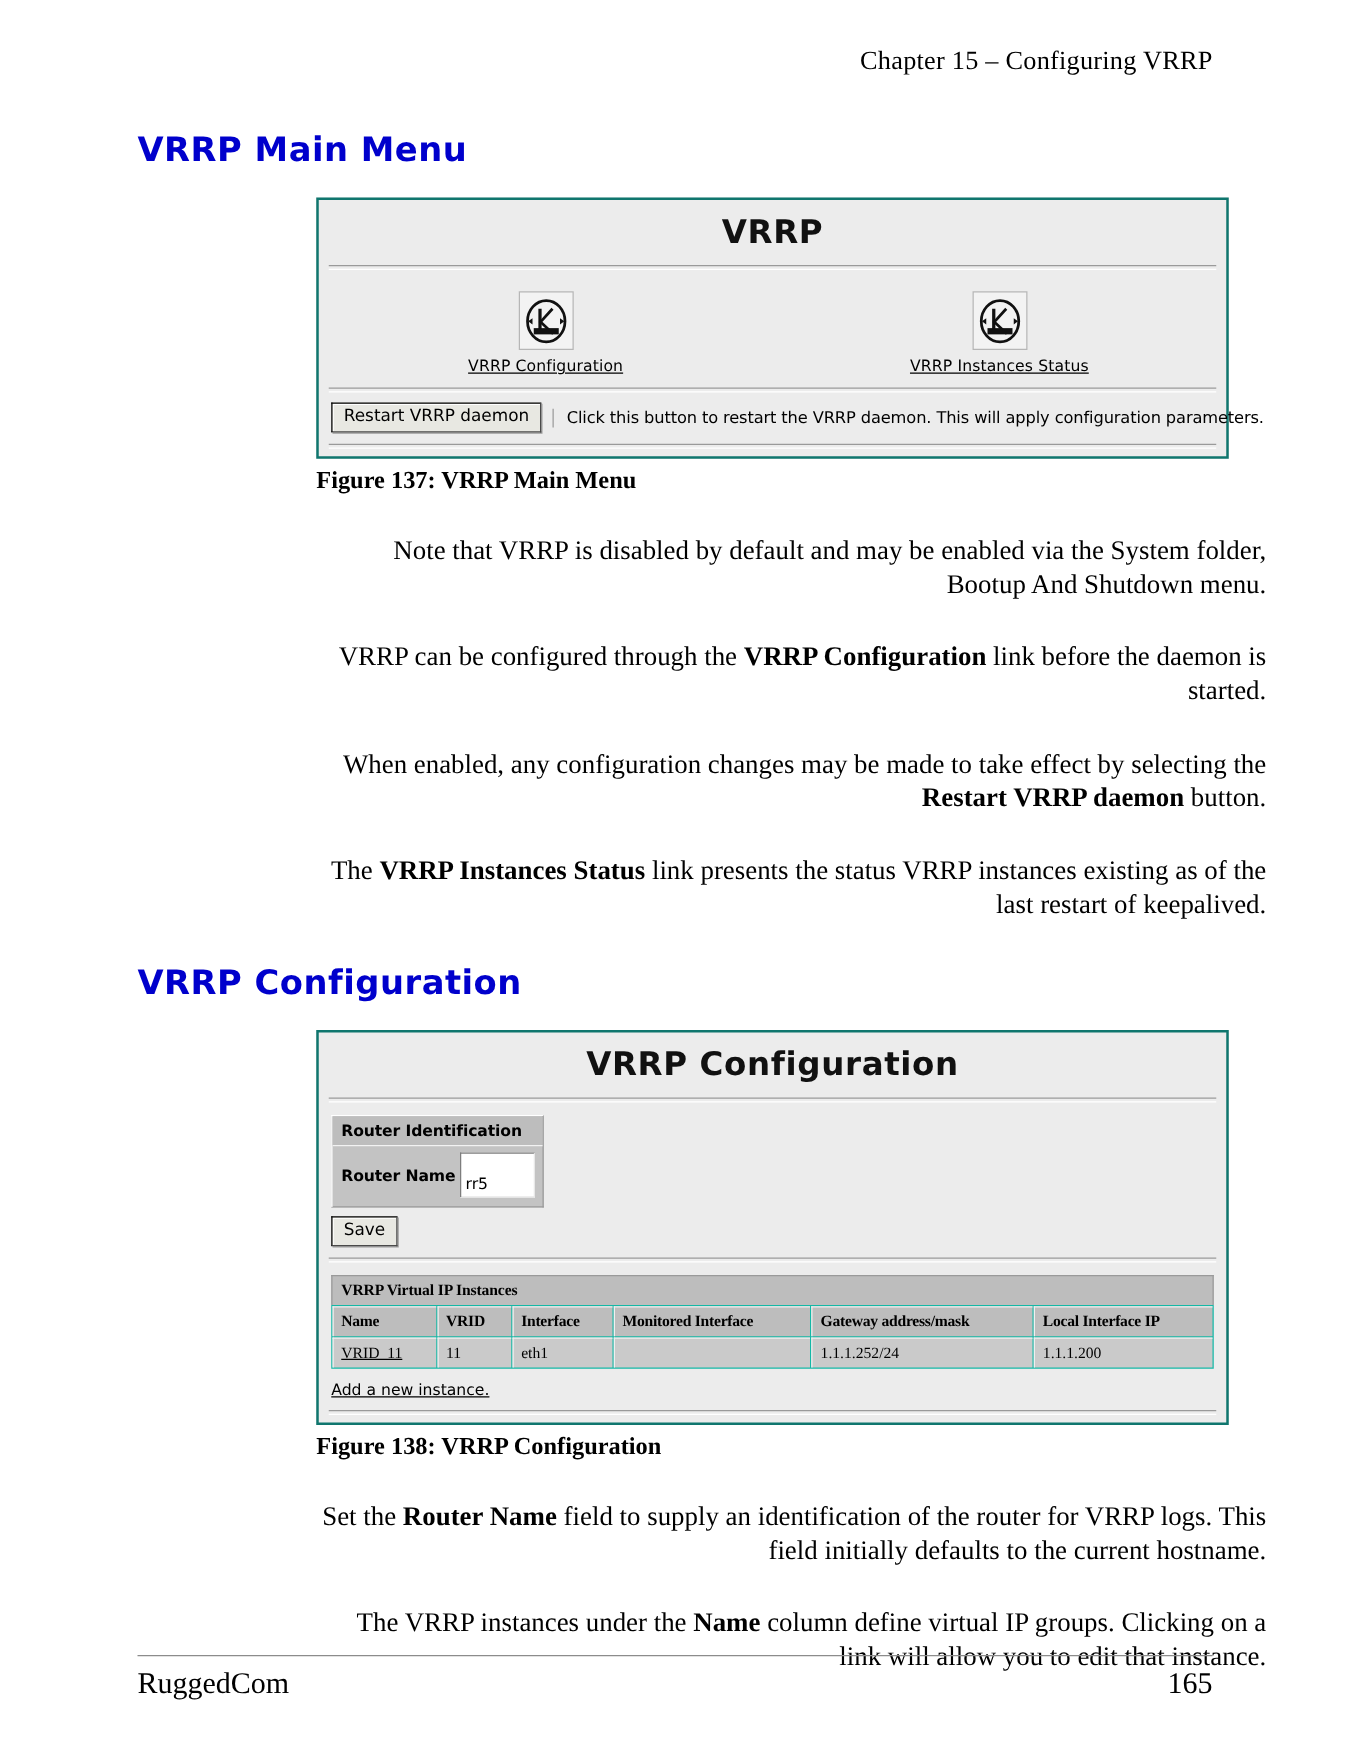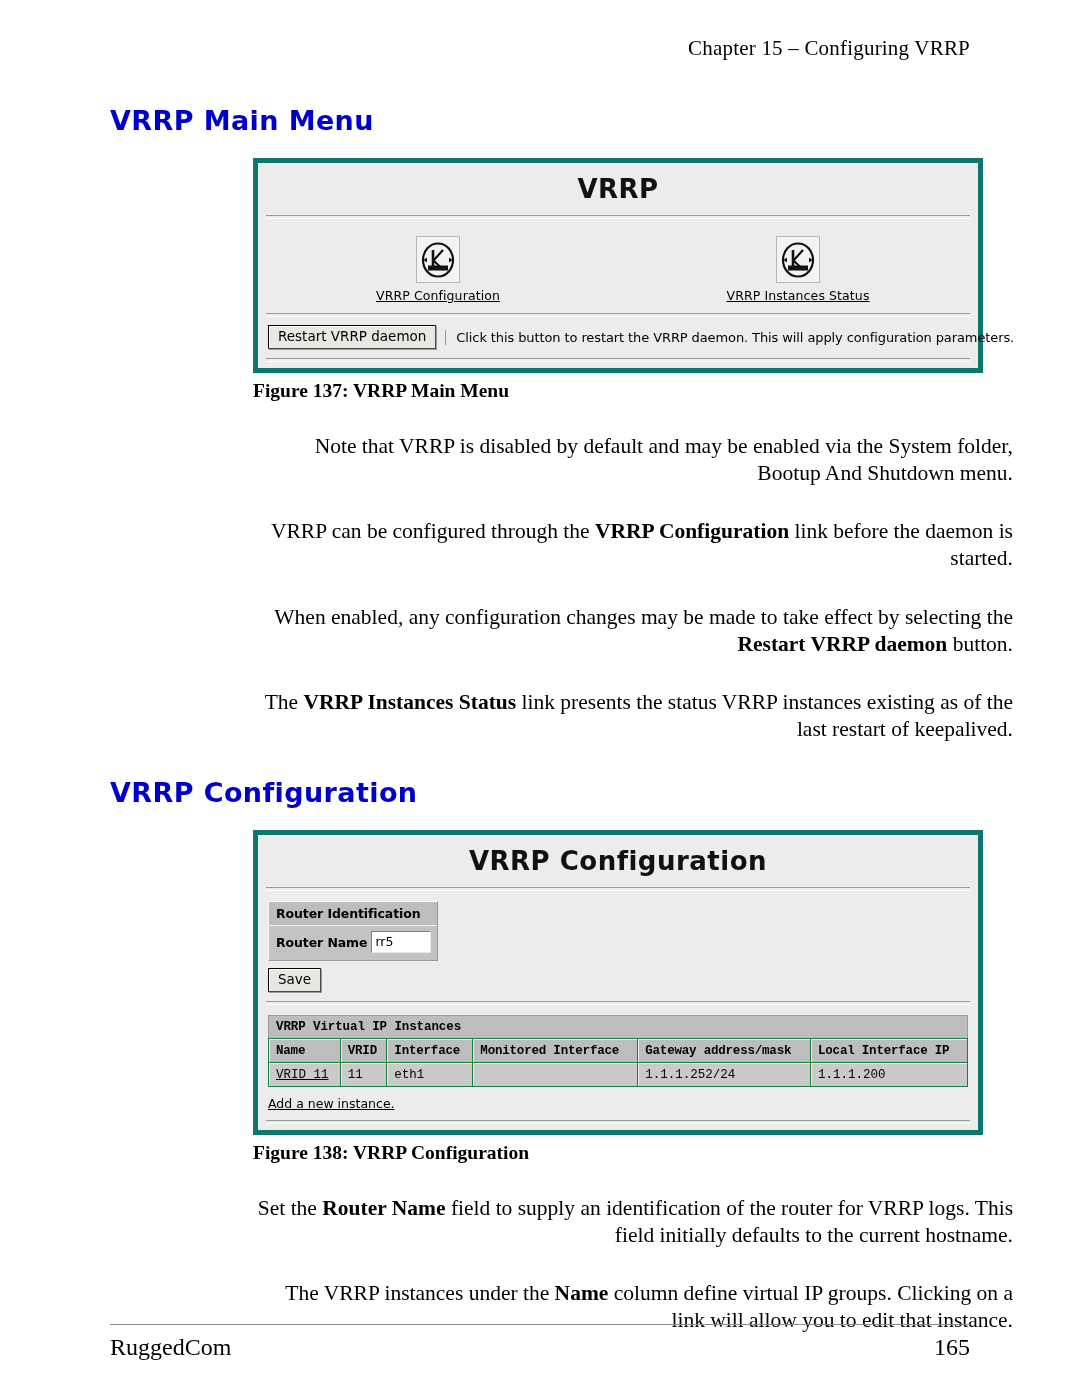--- a/index.html
+++ b/index.html
@@ -52,21 +52,21 @@
     font-family: "Liberation Serif", serif;
     font-weight: bold;
     font-size: 19.5px;
     margin-top: 7px;
     margin-left: 143px;
   }
 
   
   .webui {
     background: #ececec;
-    border: 5px solid #0f766e;
+    border: 2px solid #0f766e;
     font-family: "DejaVu Sans", sans-serif;
     color: #000;
     position: relative;
   }
   .webui-title {
     text-align: center;
     font-weight: bold;
     font-size: 26px;
     letter-spacing: .5px;
     padding: 11px 0 11px 0;
@@ -168,35 +168,35 @@
     letter-spacing: -.1px;
   }
   .rid-input {
     flex: 1;
     background: #ffffff;
     border: 1px solid #7d7d7d;
     border-right-color: #e8e8e8;
     border-bottom-color: #e8e8e8;
     font-family: "DejaVu Sans", sans-serif;
     font-size: 12.5px;
-    padding: 2px 2px 3px 3px;
+    padding: 16px 2px 3px 3px;
     min-width: 0;
     color: #000;
   }
   .save-wrap { padding: 7px 0 9px 10px; }
   .cfg-spacer { height: 10px; }
 
   
   .tbl-wrap { padding: 0 10px 6px 10px; }
   table.vip {
     width: 100%;
     border-collapse: separate;
     border-spacing: 1px;
-    background: #15803d;
-    font-family: Liberation Mono, monospace;
+    background: #14b8a6;
+    font-family: Liberation Serif, serif;
     font-size: 12.5px;
   }
   table.vip caption {
     background: #bdbdbd;
     text-align: left;
     font-weight: bold;
     font-size: 12.5px;
     padding: 4px 7px 4px 7px;
     border: 1px solid #9a9a9a;
     border-bottom: none;

